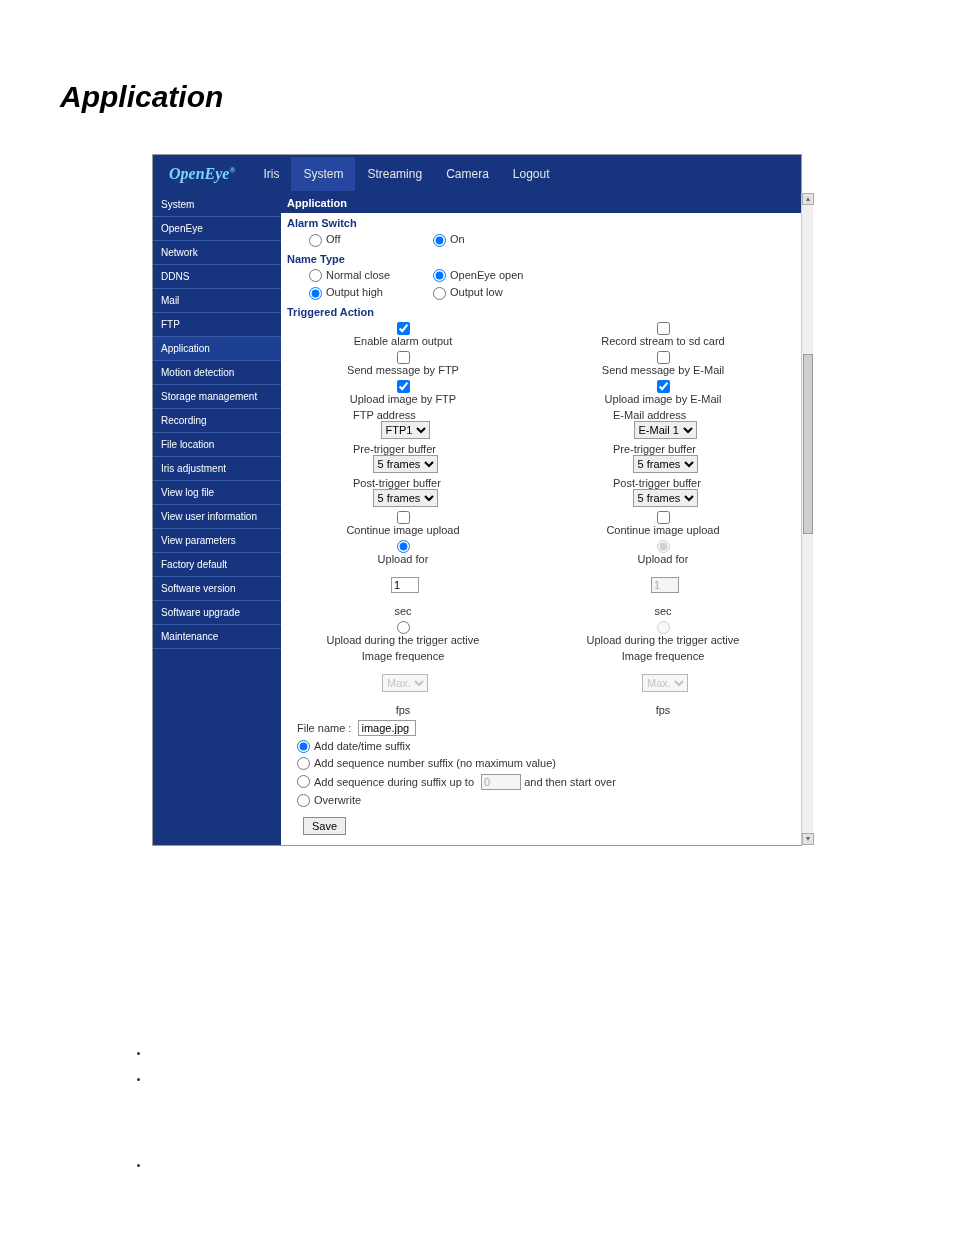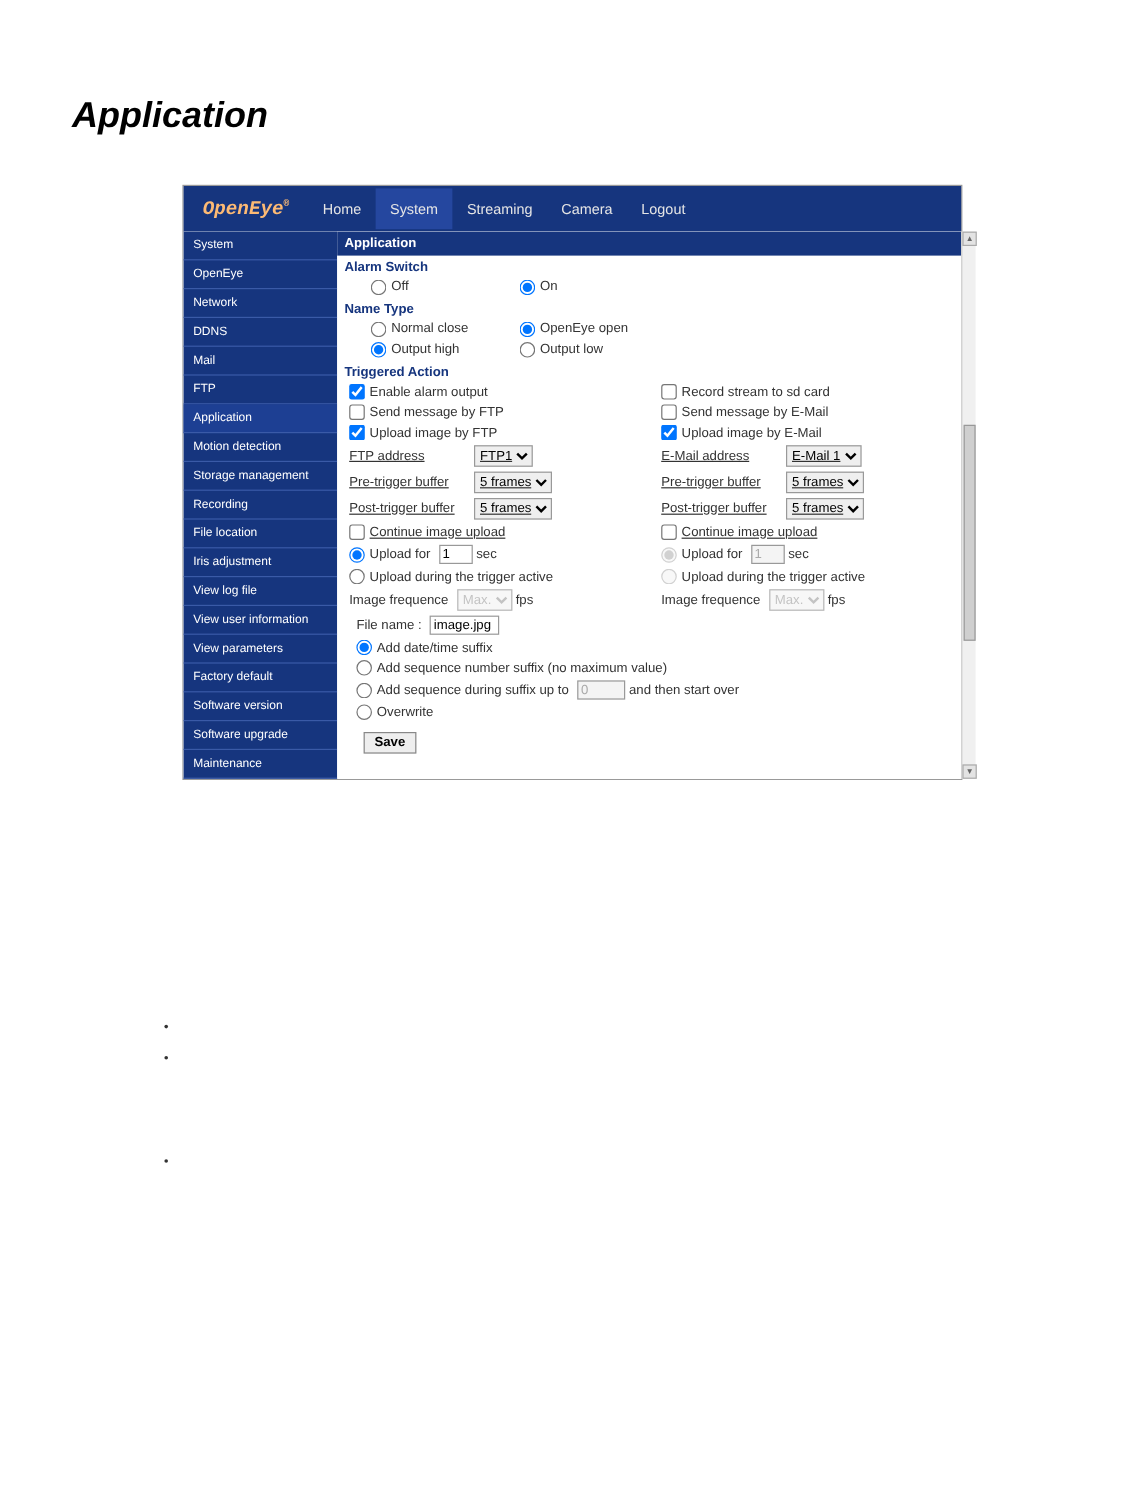--- a/index.html
+++ b/index.html
@@ -1,65 +1,65 @@
 <!DOCTYPE html>
 <html><head>
 <meta charset="utf-8">
 <style>
 * { box-sizing: border-box; margin: 0; padding: 0; }
 body { font-family: Arial, Helvetica, sans-serif; font-size: 11px; background: #fff; width: 954px; }
 .page-title { font-family: Arial Black, Arial, sans-serif; font-style: italic; font-weight: 900; font-size: 30px; color: #000; margin: 80px 0 40px 60px; }
 .app-window { width: 650px; margin: 0 auto; border: 1px solid #999; position: relative; }
 
 .header { background: #16357e; color: #fff; display: flex; align-items: center; }
-.logo { font-family: Liberation Mono, monospace; font-style: italic; font-weight: 900; font-size: 16px; padding: 10px 16px; color: #fdba74; }
+.logo { font-family: Liberation Serif, serif; font-style: italic; font-weight: 900; font-size: 16px; padding: 10px 16px; color: #7dd3fc; }
 .logo sup { font-size: 8px; font-style: normal; }
 .nav { display: flex; }
 .nav-item { padding: 10px 12px; color: #e5e5e5; font-size: 12px; cursor: pointer; }
 .nav-item.active { background: #25479f; }
 
 .body { display: flex; background: #fff; position: relative; }
 .sidebar { width: 128px; background: #16357e; color: #fff; font-size: 10px; }
 .sidebar-item { padding: 6px 8px; border-bottom: 1px solid #3a5aa7; cursor: pointer; }
 .sidebar-item.subactive { background: #1d3f93; }
 
 .content { flex: 1; background: #fff; padding: 0; position: relative; }
 .scroll { position: absolute; right: -12px; top: 0; bottom: 0; width: 12px; background: #f0f0f0; border-left: 1px solid #ccc; }
 .scroll .arrow { width: 12px; height: 12px; background: #e3e3e3; border: 1px solid #aaa; font-size: 8px; text-align: center; line-height: 10px; color: #666; }
 .scroll .thumb { width: 10px; height: 180px; background: #cfcfcf; border: 1px solid #999; margin: 1px; position: absolute; top: 160px; }
 
 .section-title { background: #16357e; color: #fff; font-weight: bold; font-size: 11px; padding: 4px 6px; }
 .subtitle { color: #16357e; font-weight: bold; font-size: 11px; padding: 4px 6px 2px; }
 .row { padding: 2px 22px 2px 28px; font-size: 11px; color: #333; display: flex; align-items: center; }
 .row label, .row span { margin-right: 4px; }
-.indent { padding-left: 46px; text-decoration: underline; }
+.indent { padding-left: 46px; }
 .indent2 { padding-left: 60px; }
 input[type="radio"], input[type="checkbox"] { margin: 0 4px 0 0; vertical-align: middle; }
 input[type="text"] { border: 1px solid #999; font-size: 11px; padding: 1px 2px; height: 16px; }
 select { font-size: 11px; border: 1px solid #999; height: 18px; }
 select:disabled, input:disabled { color: #aaa; background: #f4f4f4; }
 .two-col { display: flex; }
 .col { flex: 1; }
-.col .row, .col .indent, .col .indent2 { padding-left: 10px; }
+.col .row, .col .indent, .col .indent2 { padding-left: 10px; flex-direction: column; }
 .field-label { display: inline-block; width: 100px; }
-button.save { margin: 8px 0 10px 22px; font-size: 11px; border: 1px solid #888; background: #eee; padding: 2px 8px; cursor: pointer; font-weight: bold; }
+button.save { margin: 8px 0 10px 22px; font-size: 11px; border: 1px solid #888; background: #eee; padding: 2px 8px; cursor: pointer; }
 
 .bullets { margin: 200px 0 80px 150px; }
 .bullets li { list-style: disc; margin: 20px 0; color: #333; font-size: 11px; height: 6px; }
 </style>
 </head>
 <body>
 
 <h1 class="page-title">Application</h1>
 
 <div class="app-window">
   <div class="header">
     <div class="logo"><span>OpenEye</span><sup>®</sup></div>
     <div class="nav">
-      <div class="nav-item">Home</div>
+      <div class="nav-item">Iris</div>
       <div class="nav-item active">System</div>
       <div class="nav-item">Streaming</div>
       <div class="nav-item">Camera</div>
       <div class="nav-item">Logout</div>
     </div>
   </div>
 
   <div class="body">
     <div class="sidebar">
       <div class="sidebar-item">System</div>

